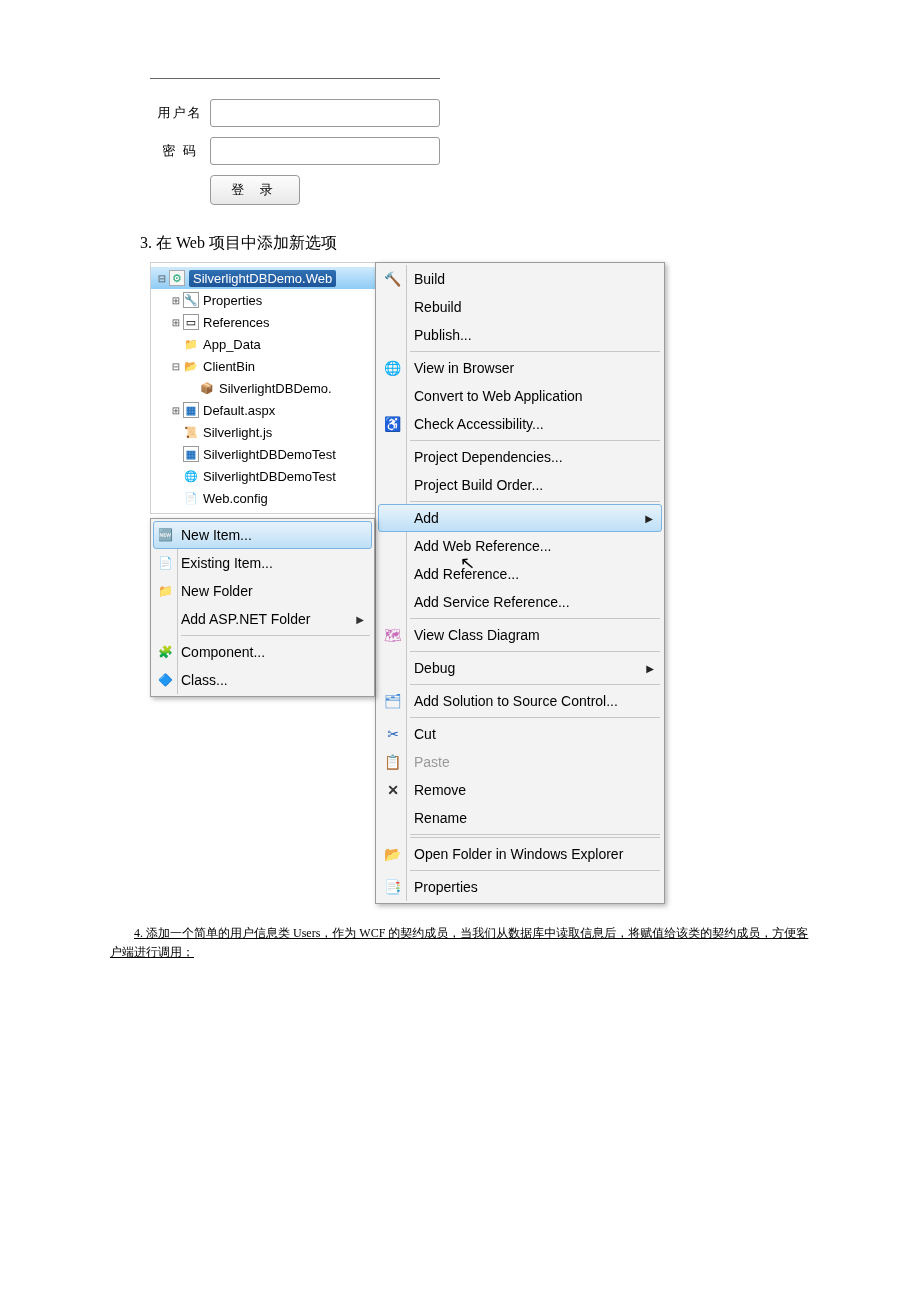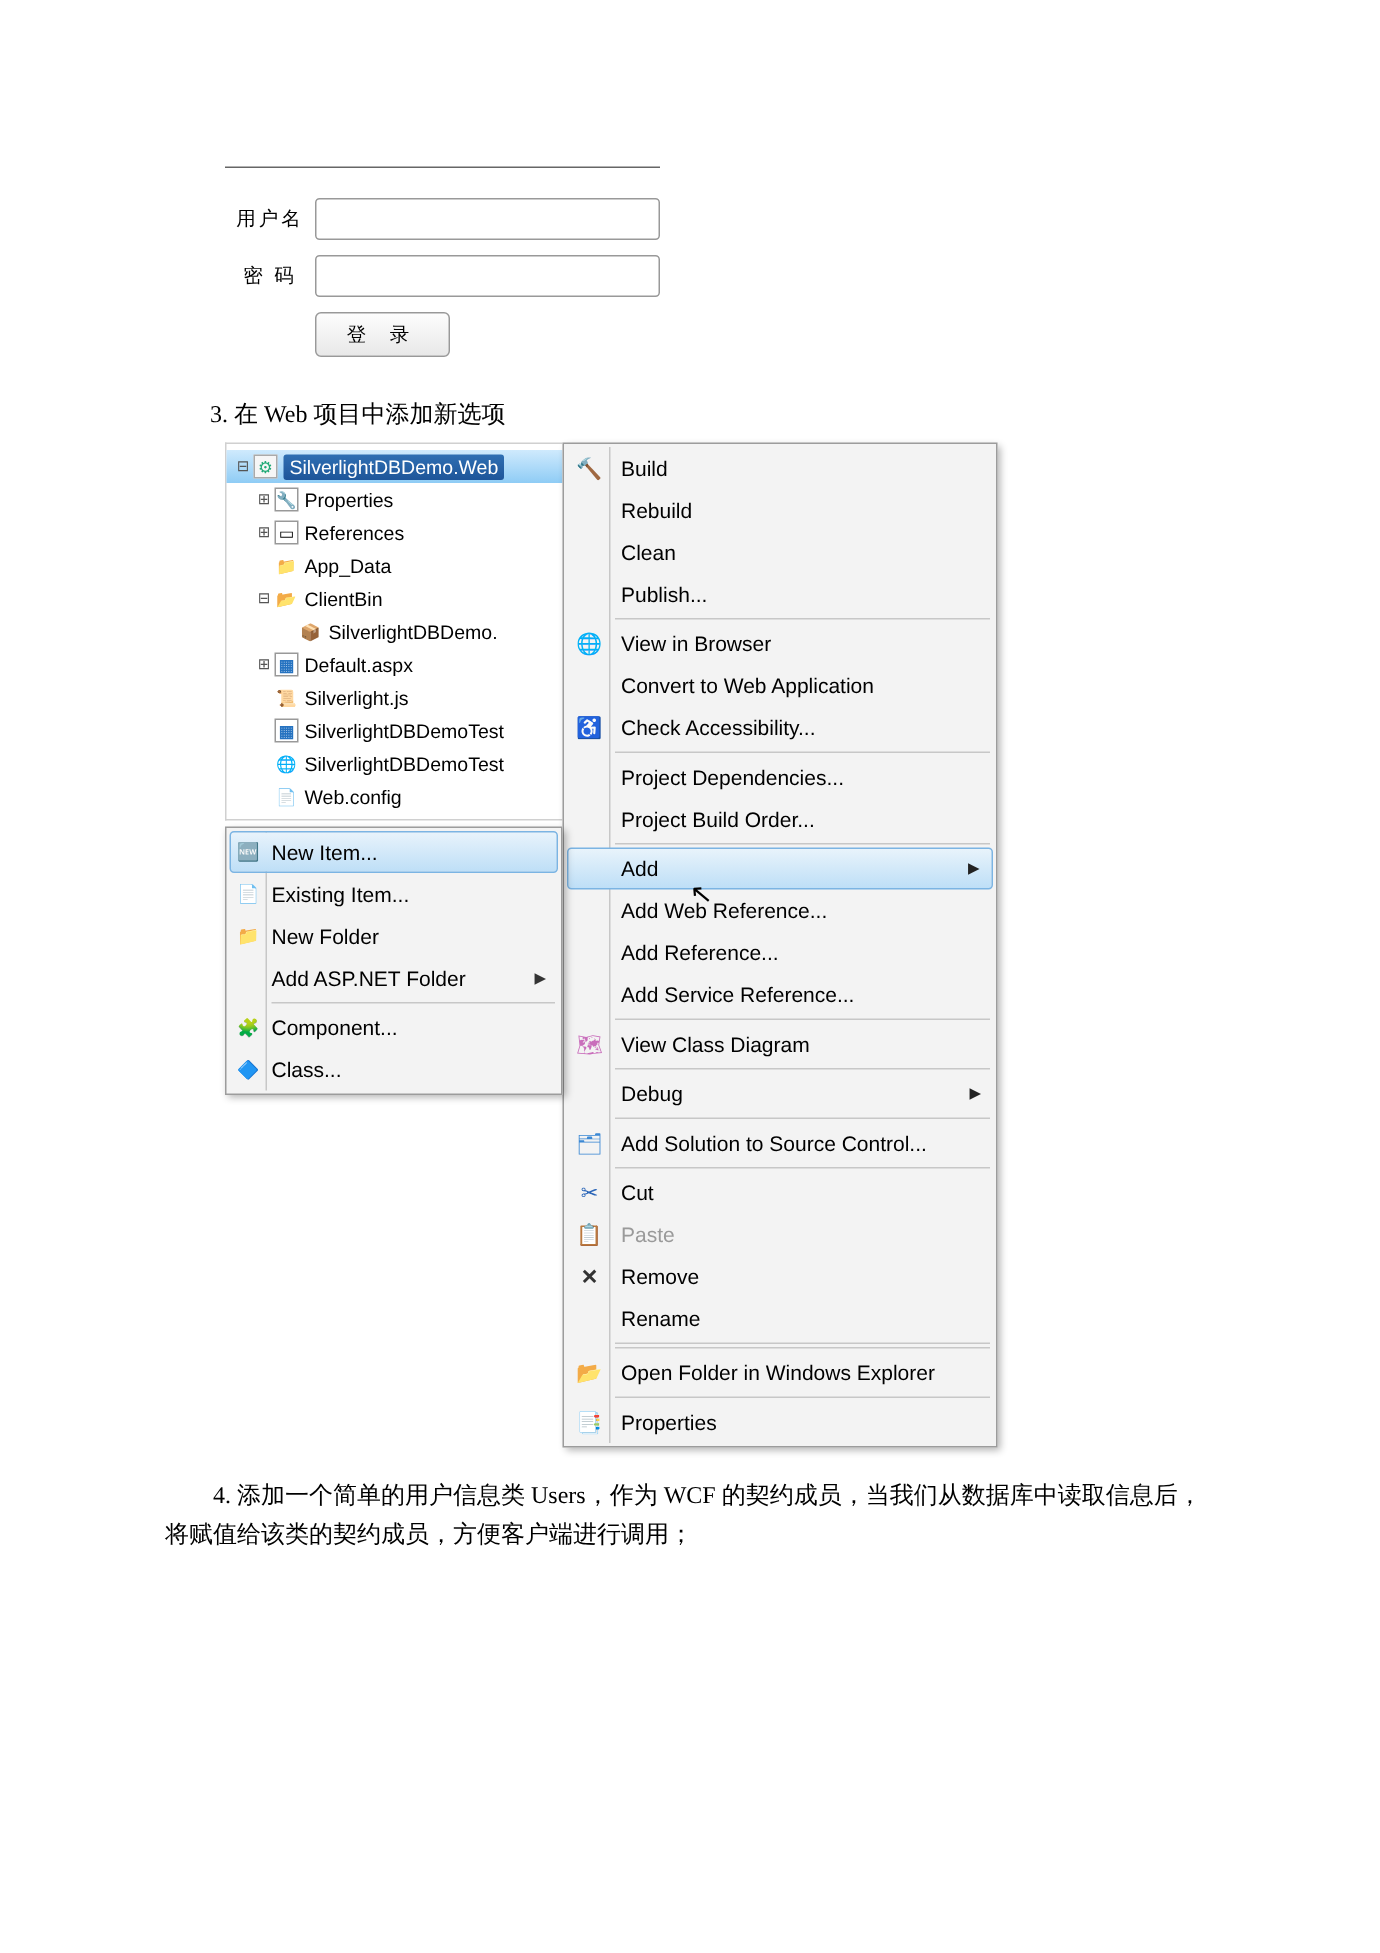--- a/index.html
+++ b/index.html
@@ -5,21 +5,21 @@
   * { box-sizing: border-box; }
   body {
     margin: 0;
     padding: 0;
     background: #fff;
     font-family: "Segoe UI", Tahoma, Arial, sans-serif;
     font-size: 14px;
     color: #000;
     width: 920px;
   }
-  .page { padding: 111px 110px 60px 110px; }
+  .page { padding: 78px 110px 60px 110px; }
   
   .login-form {
     border-top: 1px solid #666;
     width: 290px;
     margin-left: 40px;
     padding-top: 10px;
   }
   .form-row {
     display: flex;
     align-items: center;
@@ -52,23 +52,24 @@
     letter-spacing: 6px;
     cursor: pointer;
   }
   .body-text {
     margin: 28px 0 8px 30px;
     font-size: 16px;
     font-family: "SimSun","Songti SC",serif;
   }
   .body-text2 {
     margin: 20px 0 0 0;
-    font-size: 16px;
+    font-size: 12px;
     font-family: "SimSun","Songti SC",serif;
     line-height: 1.6;
+    text-decoration: underline;
   }
   .indent { text-indent: 2em; display:block; }
   
   .ide-shot {
     display: flex;
     align-items: flex-start;
     margin-left: 40px;
     position: relative;
   }
   
@@ -322,23 +323,20 @@
       <div class="gutter"></div>
 
       <div class="mm-row">
         <span class="micon">🔨</span>
         <span>Build</span>
       </div>
       <div class="mm-row">
         <span>Rebuild</span>
       </div>
       <div class="mm-row">
-        <span>Clean</span>
-      </div>
-      <div class="mm-row">
         <span>Publish...</span>
       </div>
       <div class="sep"></div>
       <div class="mm-row">
         <span class="micon" style="color:#2a7ad1;">🌐</span>
         <span>View in Browser</span>
       </div>
       <div class="mm-row">
         <span>Convert to Web Application</span>
       </div>

